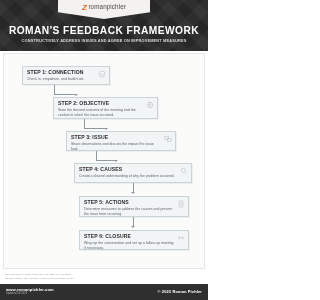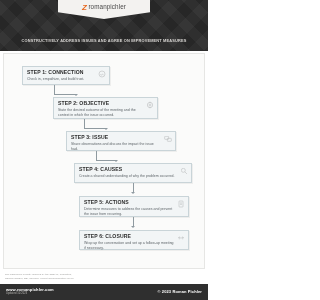--- a/index.html
+++ b/index.html
@@ -116,20 +116,21 @@
   }
 </style>
 </head>
 <body>
 
 <div class="header">
   <div class="logo-badge">
     <span class="logo-mark">Z</span>
     <span class="logo-text">romanpichler</span>
   </div>
+  <div class="title">ROMAN'S FEEDBACK FRAMEWORK</div>
   <div class="subtitle">CONSTRUCTIVELY ADDRESS ISSUES AND AGREE ON IMPROVEMENT MEASURES</div>
 </div>
 
 <div class="canvas">
 
   <div class="step" style="left:18px;top:12px;width:88px;height:19px;">
     <div class="step-title">STEP 1: CONNECTION</div>
     <div class="step-desc">Check in, empathize, and build trust.</div>
     <span class="step-icon">
       <svg viewBox="0 0 24 24" fill="none" stroke="#2b2b2b" stroke-width="1.6">

